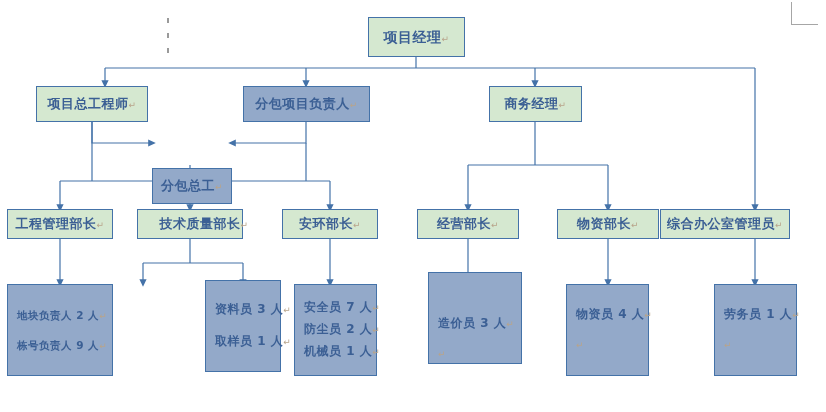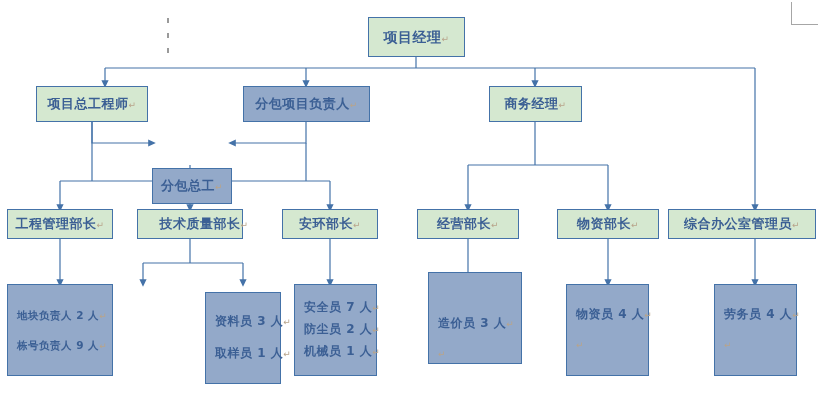--- a/index.html
+++ b/index.html
@@ -158,31 +158,31 @@
   </div>
 
   <div class="box green" style="left:282px;top:209px;width:96px;height:30px;font-size:13px;">
     <span class="ln"><span>安环部长</span><span class="cr">↵</span></span>
   </div>
 
   <div class="box green" style="left:557px;top:209px;width:102px;height:30px;font-size:13px;">
     <span class="ln"><span>物资部长</span><span class="cr">↵</span></span>
   </div>
 
-  <div class="box green" style="left:660px;top:209px;width:148px;height:30px;font-size:13px;margin-left:8px;">
+  <div class="box green" style="left:660px;top:209px;width:130px;height:30px;font-size:13px;">
     <span class="ln"><span>综合办公室管理员</span><span class="cr">↵</span></span>
   </div>
 
   <div class="box blue staff two" style="left:7px;top:284px;width:106px;height:92px;">
     <span class="ln small"><span>地块负责人 2 人</span><span class="cr">↵</span></span>
     <span class="ln small"><span>栋号负责人 9 人</span><span class="cr">↵</span></span>
   </div>
 
 
-  <div class="box blue staff two" style="left:205px;top:292px;width:76px;height:92px;">
+  <div class="box blue staff two" style="left:205px;top:280px;width:76px;height:92px;">
     <span class="ln"><span>资料员 3 人</span><span class="cr">↵</span></span>
     <span class="ln"><span>取样员 1 人</span><span class="cr">↵</span></span>
   </div>
 
   <div class="box blue staff" style="left:294px;top:284px;width:83px;height:92px;">
     <span class="ln"><span>安全员 7 人</span><span class="cr">↵</span></span>
     <span class="ln"><span>防尘员 2 人</span><span class="cr">↵</span></span>
     <span class="ln"><span>机械员 1 人</span><span class="cr">↵</span></span>
   </div>
 
@@ -190,21 +190,21 @@
     <span class="ln"><span>造价员 3 人</span><span class="cr">↵</span></span>
     <span class="ln" style="margin-top:14px;"><span></span><span class="cr">↵</span></span>
   </div>
 
   <div class="box blue staff one" style="left:566px;top:284px;width:83px;height:92px;justify-content:center;">
     <span class="ln"><span>物资员 4 人</span><span class="cr">↵</span></span>
     <span class="ln" style="margin-top:14px;"><span></span><span class="cr">↵</span></span>
   </div>
 
   <div class="box blue staff one" style="left:714px;top:284px;width:83px;height:92px;justify-content:center;">
-    <span class="ln"><span>劳务员 4 人</span><span class="cr">↵</span></span>
+    <span class="ln"><span>劳务员 1 人</span><span class="cr">↵</span></span>
     <span class="ln" style="margin-top:14px;"><span></span><span class="cr">↵</span></span>
   </div>
 
   <div id="dotline">
     <i></i>
       <i></i>
       <i></i>
   </div>
 
   <div id="cropmark"></div>

